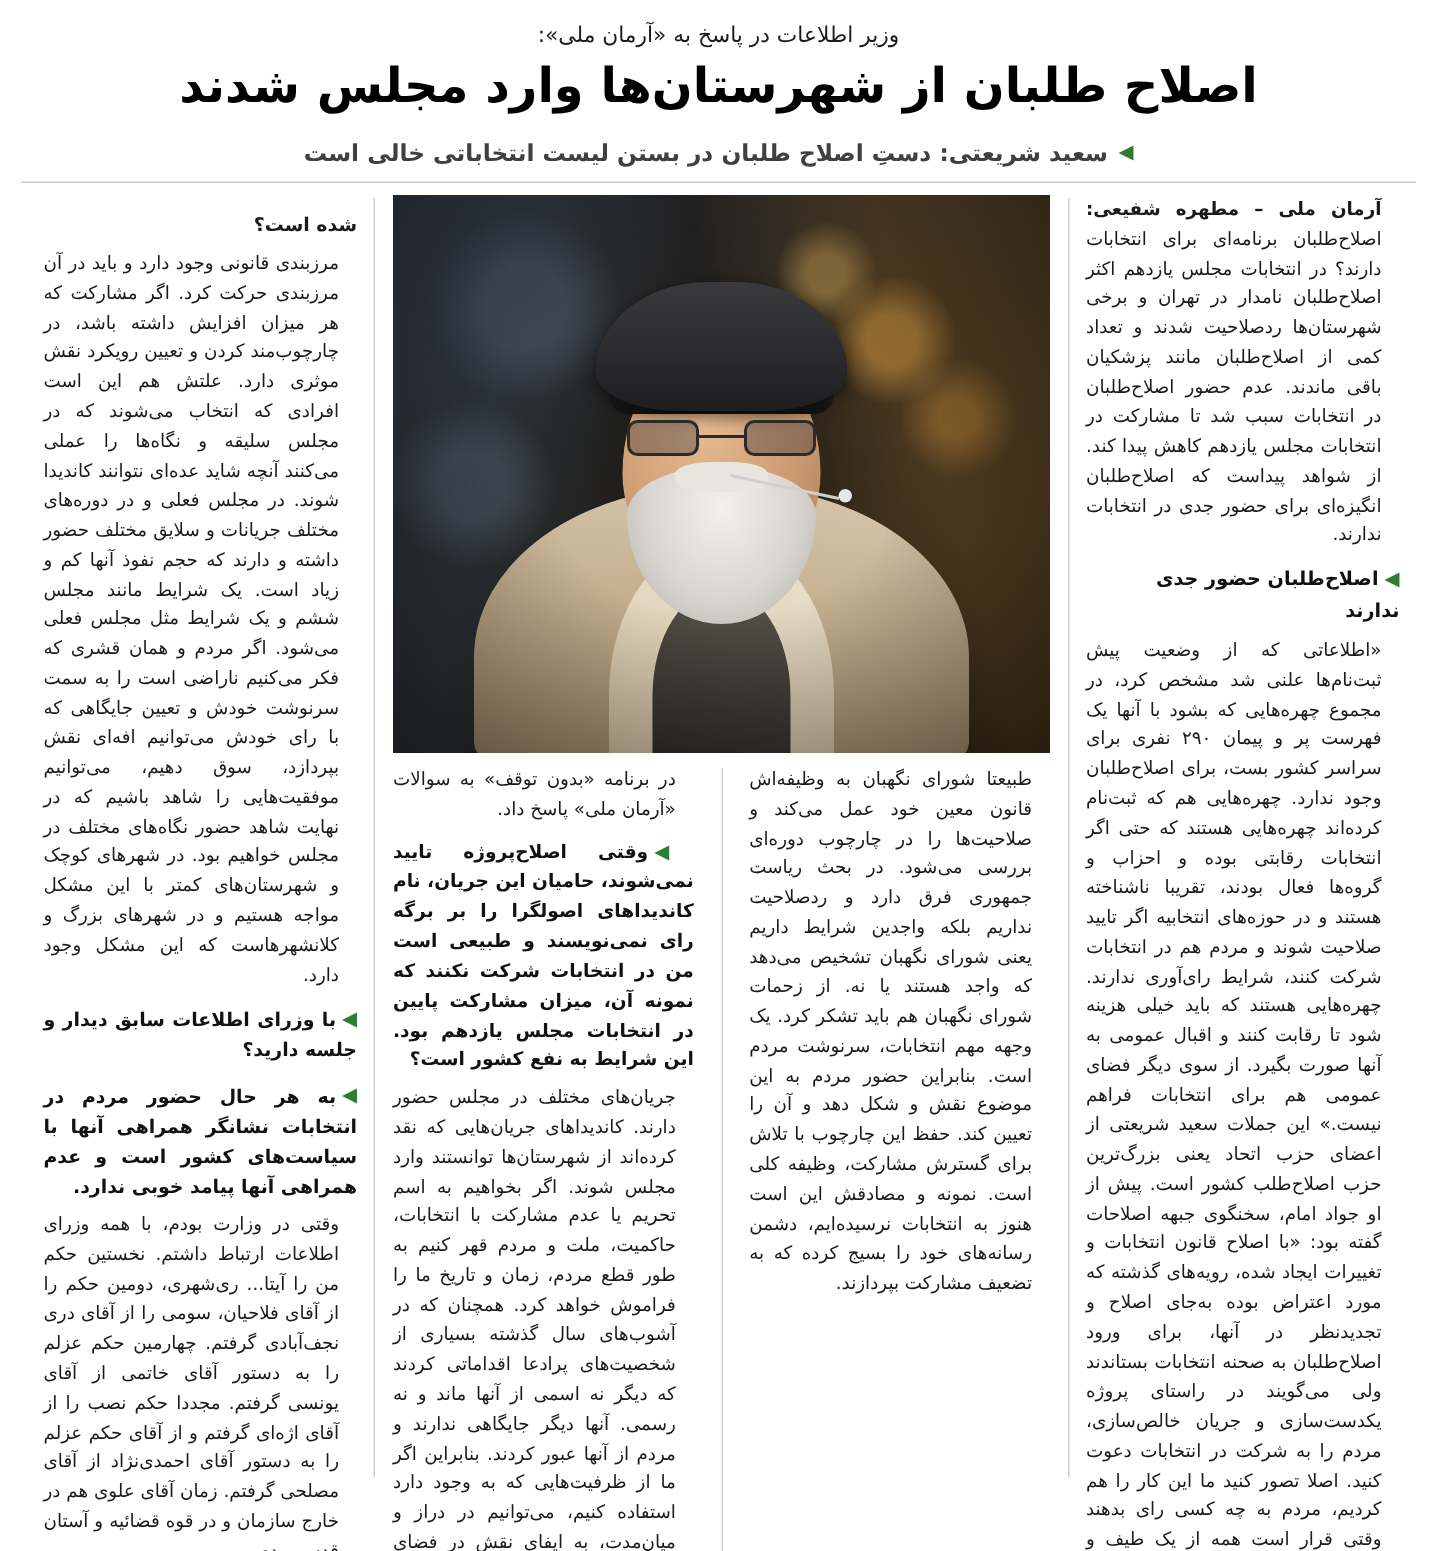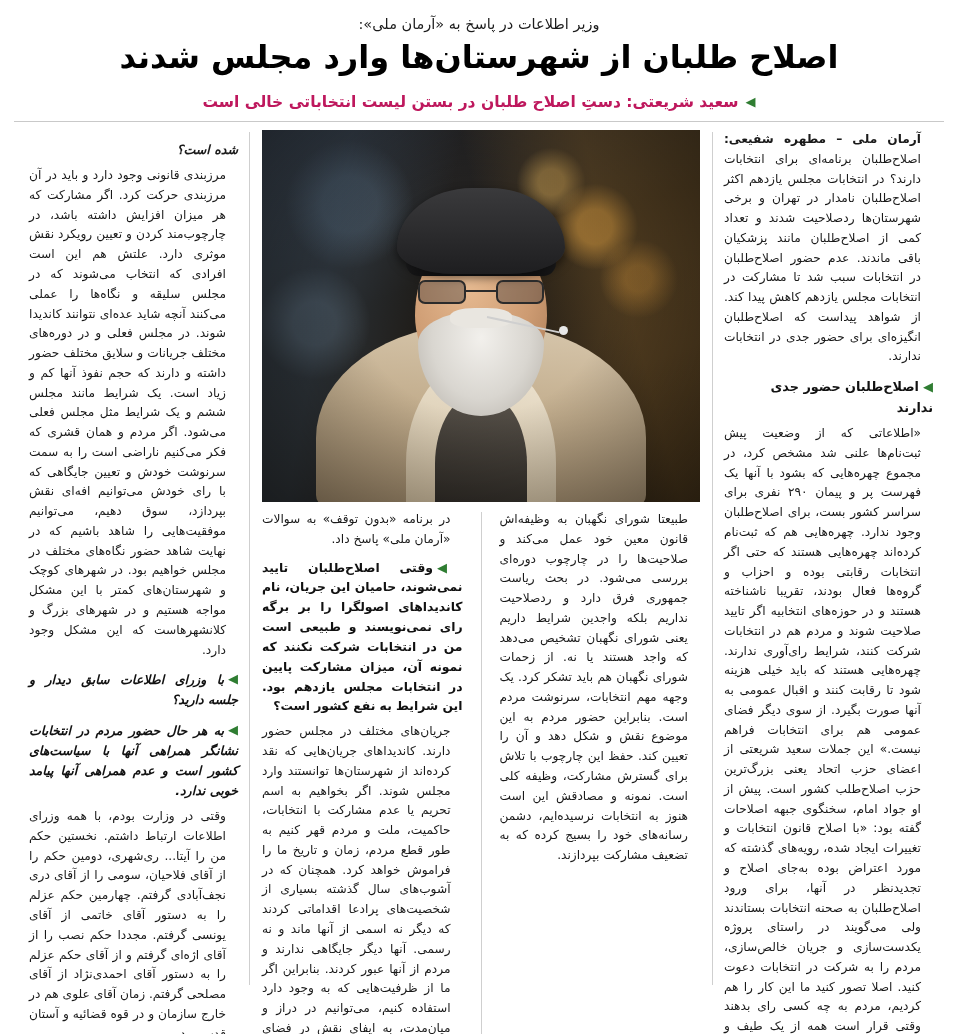--- a/index.html
+++ b/index.html
@@ -45,21 +45,21 @@
   .subhead-wrap {
     display: flex;
     align-items: center;
     justify-content: center;
     gap: 7px;
     margin: 16px 0 8px 0;
   }
   .subhead {
     font-size: 15.5px;
     font-weight: bold;
-    color: #be185d;
+    color: #404040;
   }
   .bullet-arrow {
     color: #2f7d32;
     font-size: 13px;
     line-height: 1;
     transform: translateY(-1px);
   }
   .rule {
     border: 0;
     border-top: 1px solid #c9c9c9;
@@ -97,21 +97,20 @@
   .lead-name {
     font-weight: bold;
   }
   .q-head {
     font-weight: bold;
     font-size: 12.6px;
     line-height: 1.6;
     margin: 10px 0 6px 0;
     text-align: justify;
     text-align-last: right;
-    font-style: italic;
   }
   .q-head .bullet-arrow {
     margin-left: 4px;
     display: inline-block;
   }
   .sec-head {
     font-weight: bold;
     font-size: 12.8px;
     line-height: 1.6;
     margin: 10px 0 6px 12px;
@@ -330,21 +329,21 @@
       <div class="mid-split">
         <div class="sub">
           <p>طبیعتا شورای نگهبان به وظیفه‌اش قانون معین خود عمل می‌کند و صلاحیت‌ها را در چارچوب دوره‌ای بررسی می‌شود. در بحث ریاست جمهوری فرق دارد و ردصلاحیت نداریم بلکه واجدین شرایط داریم یعنی شورای نگهبان تشخیص می‌دهد که واجد هستند یا نه. از زحمات شورای نگهبان هم باید تشکر کرد. یک وجهه مهم انتخابات، سرنوشت مردم است. بنابراین حضور مردم به این موضوع نقش و شکل دهد و آن را تعیین کند. حفظ این چارچوب با تلاش برای گسترش مشارکت، وظیفه کلی است. نمونه و مصادقش این است هنوز به انتخابات نرسیده‌ایم، دشمن رسانه‌های خود را بسیج کرده که به تضعیف مشارکت بپردازند.</p>
         </div>
 
         <div class="sub-div"></div>
 
         <div class="sub">
           <p>در برنامه «بدون توقف» به سوالات «آرمان ملی» پاسخ داد.</p>
           <div class="bold-q">
-            <span class="bullet-arrow">◀</span><span>وقتی اصلاح‌طلبان تایید نمی‌شوند، حامیان این جریان، نام کاندیداهای اصولگرا را بر برگه رای نمی‌نویسند و طبیعی است من در انتخابات شرکت نکنند که نمونه آن، میزان مشارکت پایین در انتخابات مجلس یازدهم بود. این شرایط به نفع کشور است؟</span>
+            <span class="bullet-arrow">◀</span><span>وقتی اصلاح‌پروژه تایید نمی‌شوند، حامیان این جریان، نام کاندیداهای اصولگرا را بر برگه رای نمی‌نویسند و طبیعی است من در انتخابات شرکت نکنند که نمونه آن، میزان مشارکت پایین در انتخابات مجلس یازدهم بود. این شرایط به نفع کشور است؟</span>
           </div>
           <p>جریان‌های مختلف در مجلس حضور دارند. کاندیداهای جریان‌هایی که نقد کرده‌اند از شهرستان‌ها توانستند وارد مجلس شوند. اگر بخواهیم به اسم تحریم یا عدم مشارکت با انتخابات، حاکمیت، ملت و مردم قهر کنیم به طور قطع مردم، زمان و تاریخ ما را فراموش خواهد کرد. همچنان که در آشوب‌های سال گذشته بسیاری از شخصیت‌های پرادعا اقداماتی کردند که دیگر نه اسمی از آنها ماند و نه رسمی. آنها دیگر جایگاهی ندارند و مردم از آنها عبور کردند. بنابراین اگر ما از ظرفیت‌هایی که به وجود دارد استفاده کنیم، می‌توانیم در دراز و میان‌مدت، به ایفای نقش در فضای عمومی کشور و افکار عمومی</p>
         </div>
       </div>
     </div>
 
     <div class="vdiv"></div>
 
     <div class="col left">
       <p class="q-head">شده است؟</p>

